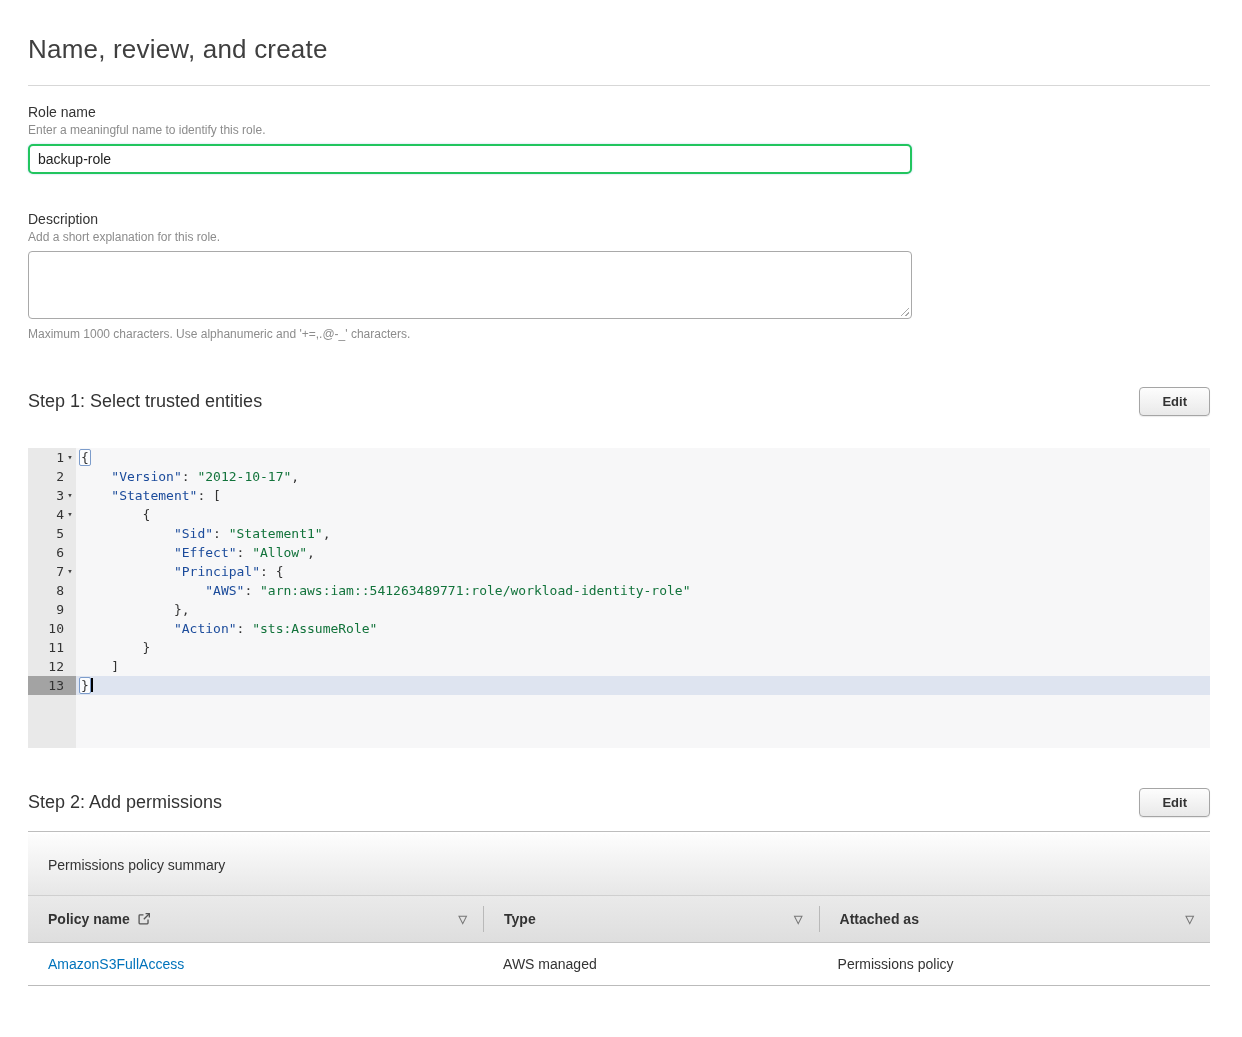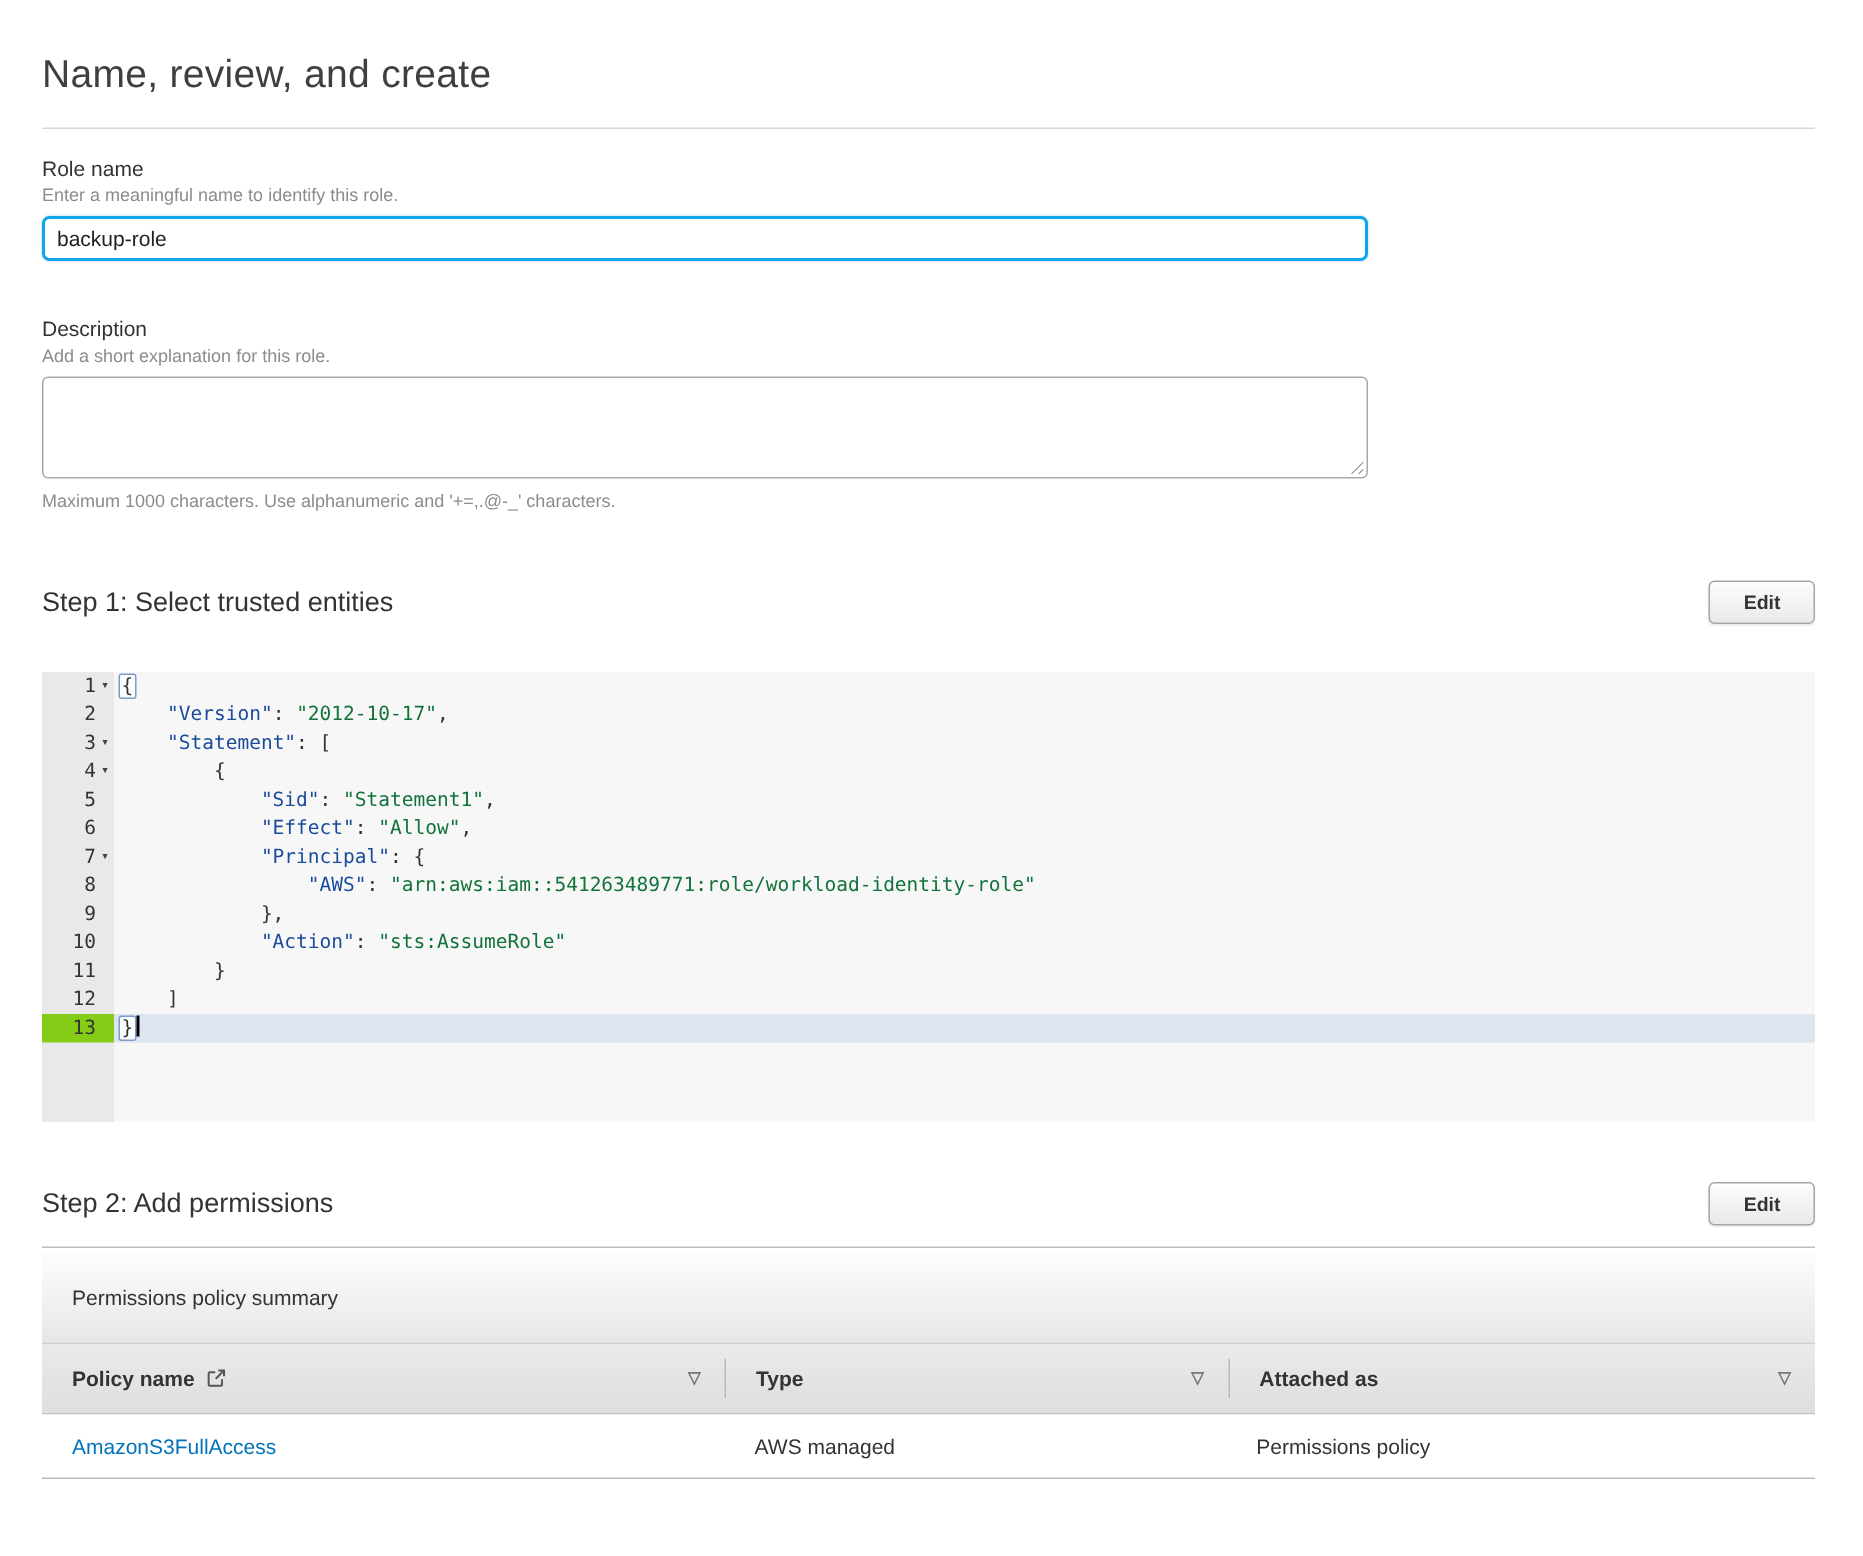--- a/index.html
+++ b/index.html
@@ -24,21 +24,21 @@
   .divider { border:none; border-top:1px solid #d7d7d7; margin:20px 0 0 0; }
   .divider.dark { border-top-color:#bdbdbd; margin-top:14px; }
 
   .field { margin-top:18px; }
   .field-label { font-size:14px; color:#333; }
   .field-help { font-size:12px; color:#8c8c8c; margin-top:3px; }
   .field-constraint { font-size:12px; color:#8c8c8c; margin-top:8px; }
 
   .text-input {
     display:block; width:884px; height:30px; margin-top:7px;
-    border:2px solid #0ea5e9; border-radius:5px;
+    border:2px solid #22c55e; border-radius:5px;
     font-family:"Liberation Sans", sans-serif;
     font-size:14px; color:#222; padding:0 8px; outline:none;
     box-shadow:0 0 2px rgba(74,148,216,.45);
   }
   .textarea-wrap { position:relative; width:884px; margin-top:7px; }
   .description-textarea {
     display:block; width:884px; height:68px;
     border:1px solid #a9a9a9; border-radius:4px;
     font-family:"Liberation Sans", sans-serif;
     font-size:14px; color:#222; padding:6px 8px; outline:none;
@@ -77,21 +77,21 @@
   .code-lines { position:relative; }
   .code-row { display:flex; height:19px; line-height:19px; }
   .gutter-cell {
     width:48px; flex:0 0 48px; display:flex; justify-content:flex-end;
     color:#333; position:relative; z-index:1;
   }
   .lnum { text-align:right; }
   .fold { width:12px; text-align:center; font-size:9px; color:#444; line-height:19px; }
   .code-cell { flex:1; white-space:pre; padding-left:4px; color:#333; }
   .code-row.active .code-cell { background:#dee4f0; }
-  .code-row.active .gutter-cell { background:#84cc16; }
+  .code-row.active .gutter-cell { background:#a3a3a3; }
   .tok-p { color:#333; }
   .tok-k { color:#1b4b9b; }
   .tok-s { color:#12733b; }
   .tok-pb {
     color:#333; border:1px solid #7c9ccb; border-radius:2px;
     background:#fbfcfe; display:inline-block; height:17px; line-height:16px;
     padding:0 1px; margin-left:-1px;
   }
   .caret { display:inline-block; width:2px; height:14px; background:#000; vertical-align:-2px; }
 

